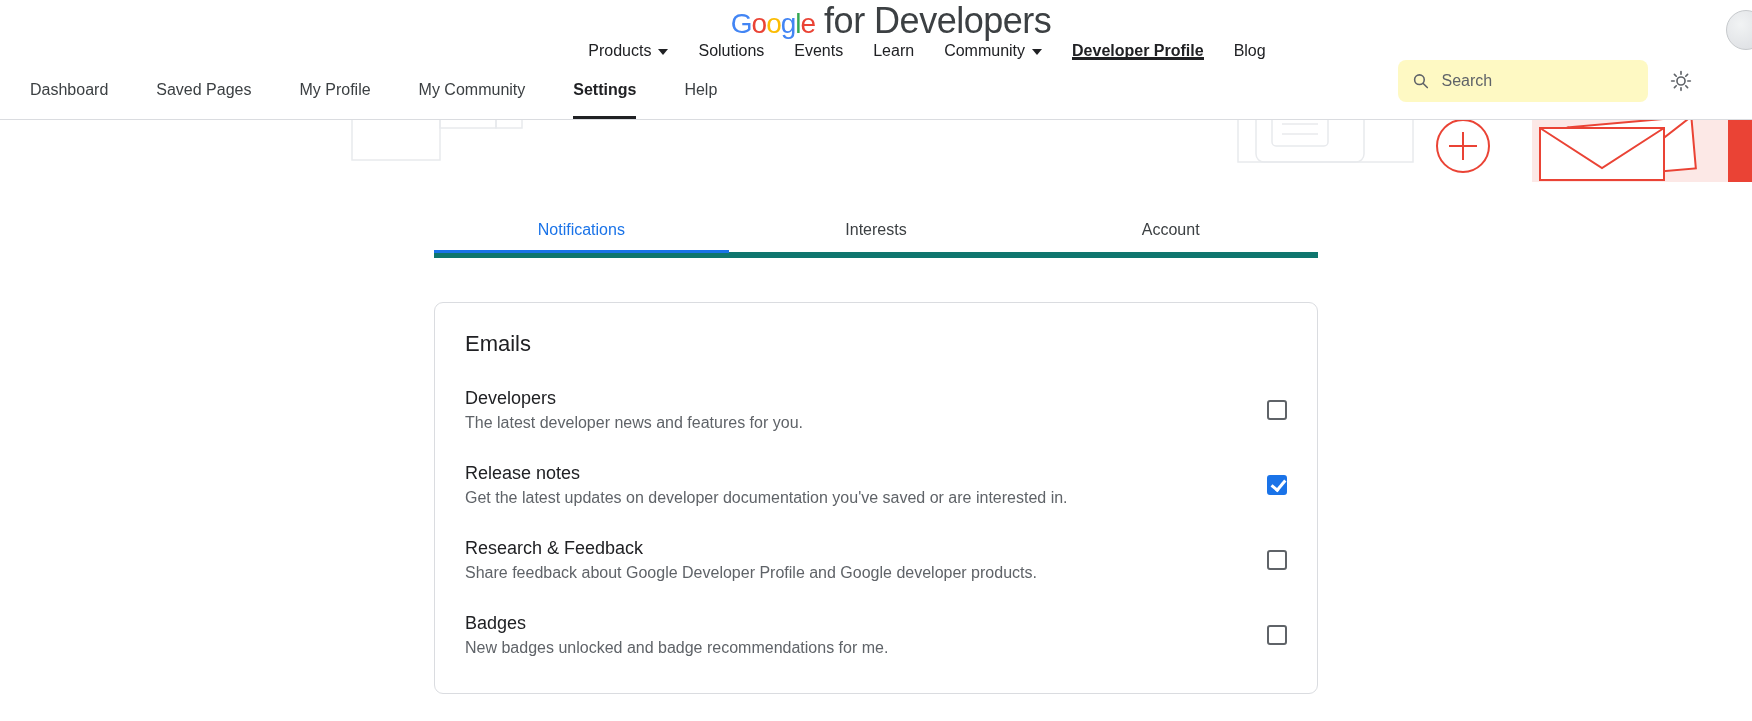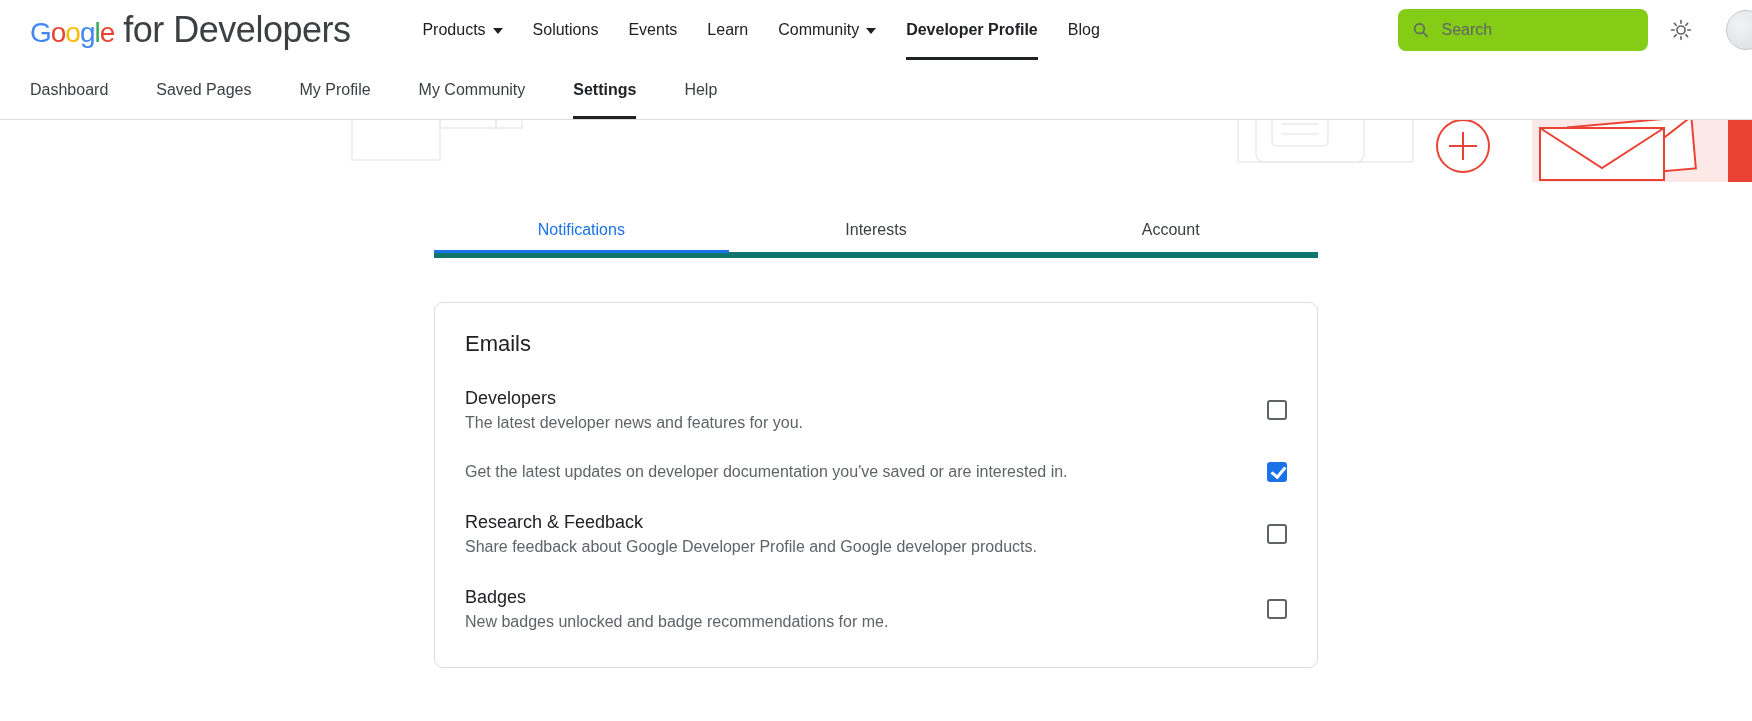--- a/index.html
+++ b/index.html
@@ -1,32 +1,32 @@
 <!DOCTYPE html>
 <html><head>
 <meta charset="utf-8">
 <style>
   html,body{margin:0;padding:0;background:#fff;width:1752px;height:721px;overflow:hidden;
     font-family:"Liberation Sans", sans-serif;color:#202124;}
   *{box-sizing:border-box;}
 
   
-  .header{height:60px;display:flex;align-items:center;position:relative;padding-left:30px;}
+  .header{height:60px;display:flex;align-items:center;position:relative;padding-left:30px;flex-direction:column;}
   .logo{display:flex;align-items:baseline;cursor:pointer;flex:none;}
   .logo-word{font-size:28px;letter-spacing:-1px;font-weight:400;}
   .logo-suffix{font-size:36px;color:#3c4043;margin-left:9px;letter-spacing:-0.5px;}
   .main-nav{display:flex;align-items:center;height:100%;margin-left:72px;gap:30px;}
   .nav-item{display:flex;align-items:center;gap:7px;height:100%;font-size:16px;color:#202124;
     cursor:pointer;position:relative;white-space:nowrap;}
   .nav-item.active{font-weight:700;}
   .nav-item.active::after{content:"";position:absolute;left:0;right:0;bottom:0;height:3px;background:#202124;}
   .chev{width:0;height:0;border-left:5px solid transparent;border-right:5px solid transparent;
     border-top:6px solid #202124;margin-top:2px;}
   .header-right{margin-left:auto;display:flex;align-items:center;height:100%;padding-right:60px;}
-  .search{display:flex;align-items:center;background:#84cc16;border-radius:8px;height:42px;width:250px;
+  .search{display:flex;align-items:center;background:#fef9c3;border-radius:8px;height:42px;width:250px;
     padding:0 14px;gap:10px;}
   .search input{border:none;background:transparent;outline:none;font-size:16px;color:#202124;width:100%;
     font-family:"Liberation Sans", sans-serif;}
   .search input::placeholder{color:#5f6368;}
   .icon-btn{border:none;background:transparent;margin-left:22px;padding:0;cursor:pointer;display:flex;align-items:center;}
   .avatar{position:absolute;right:-14px;top:10px;width:40px;height:40px;border-radius:50%;
     background:radial-gradient(circle at 35% 35%, #f1f3f4, #dadce0);border:1px solid #c6c9cc;cursor:pointer;}
 
   
   .subnav{height:60px;display:flex;align-items:center;padding-left:30px;gap:48px;border-bottom:1px solid #dadce0;}
@@ -182,20 +182,21 @@
     <div class="email-row">
       <div class="email-texts">
         <div class="email-title">Developers</div>
         <div class="email-desc">The latest developer news and features for you.</div>
       </div>
       <span class="checkbox"></span>
     </div>
 
     <div class="email-row">
       <div class="email-texts">
+        <div class="email-title">Release notes</div>
         <div class="email-desc">Get the latest updates on developer documentation you've saved or are interested in.</div>
       </div>
       <span class="checkbox checked"></span>
     </div>
 
     <div class="email-row">
       <div class="email-texts">
         <div class="email-title">Research &amp; Feedback</div>
         <div class="email-desc">Share feedback about Google Developer Profile and Google developer products.</div>
       </div>

